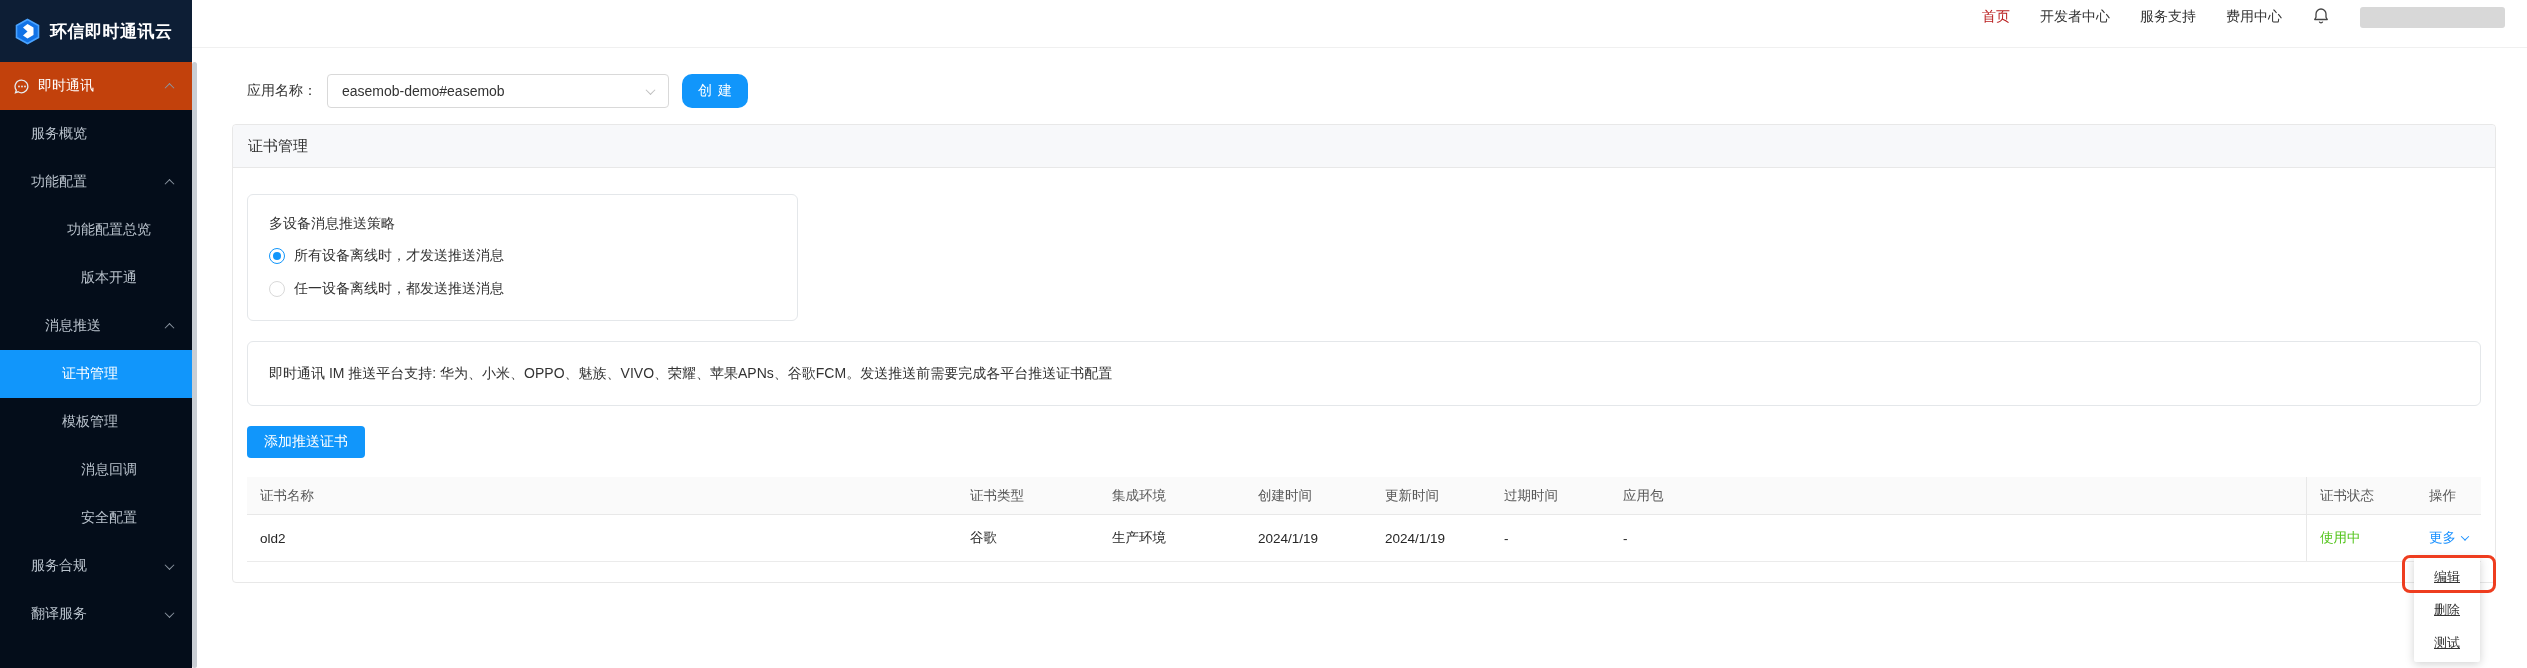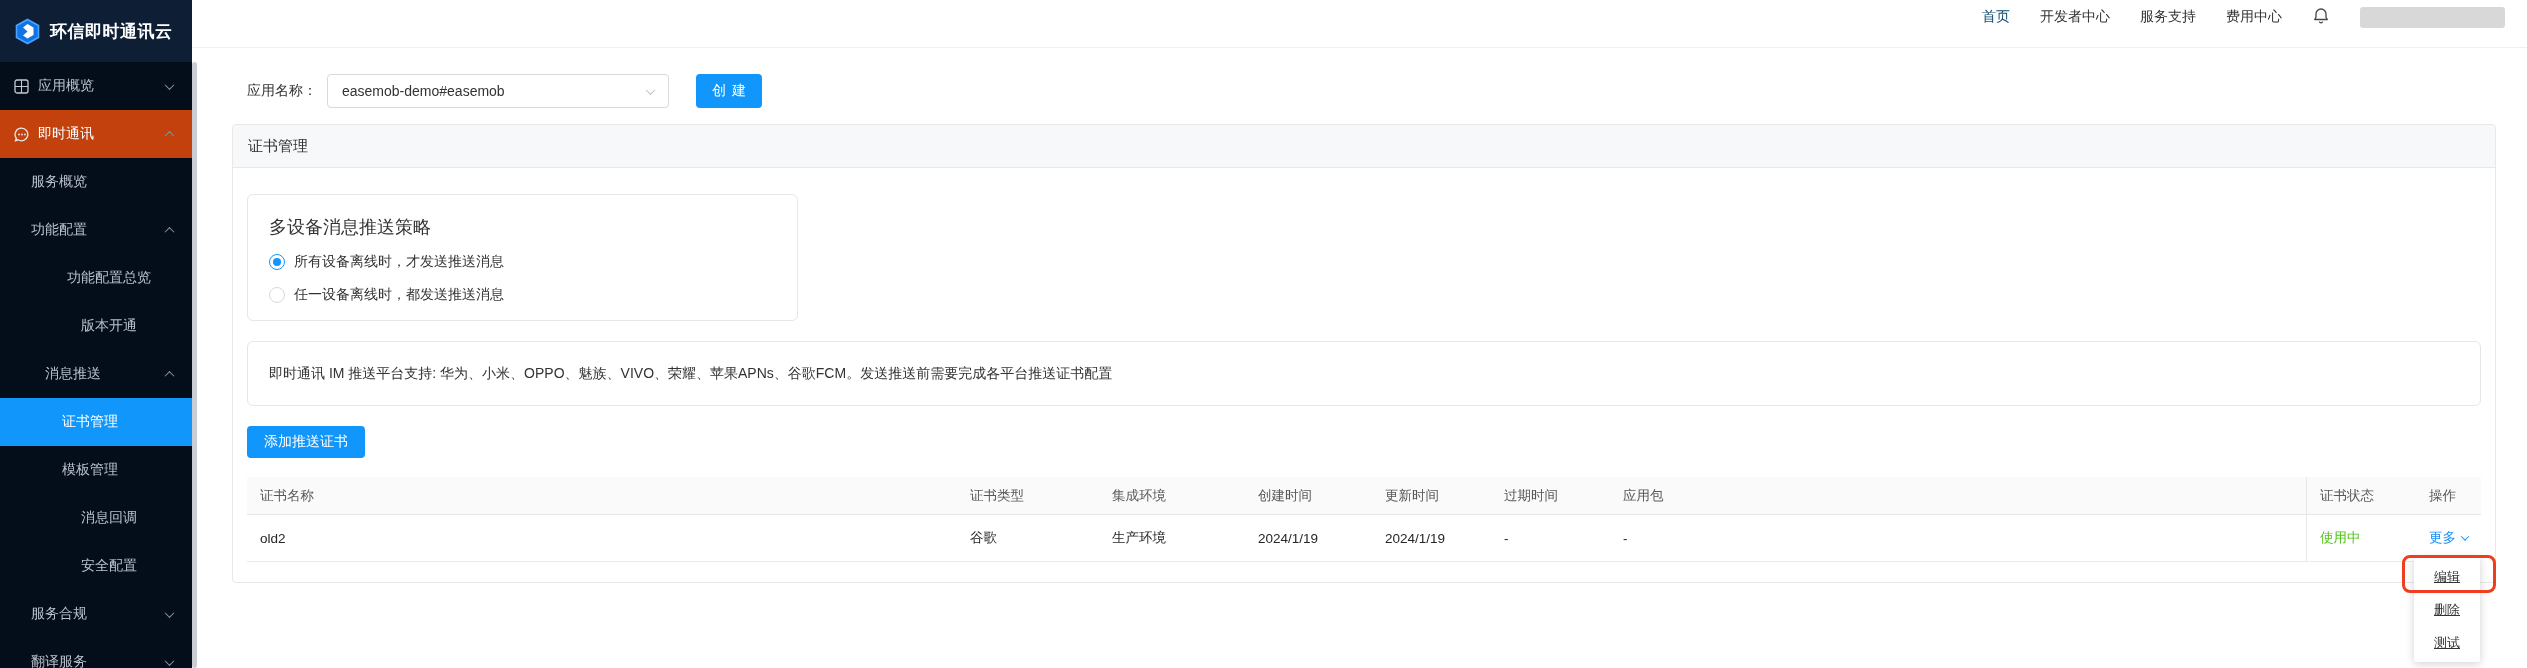--- a/index.html
+++ b/index.html
@@ -20,44 +20,44 @@
   .s-icon { width:15px; height:15px; margin-right:9px; display:inline-flex; }
   .caret { width:7px; height:7px; border-right:1.6px solid #8b95a1; border-bottom:1.6px solid #8b95a1; margin-left:auto; flex:none; }
   .caret.down { transform:rotate(45deg) translate(-1px,-1px); }
   .caret.up { transform:rotate(-135deg) translate(-1px,-1px); }
   .scroll-thumb { position:absolute; left:192px; top:62px; width:5px; height:606px; background:#c9ced4; border-radius:3px; z-index:6; }
 
   
   .main { position:absolute; left:192px; top:0; width:2335px; height:668px; }
   .topnav { height:48px; border-bottom:1px solid #f0f0f0; display:flex; justify-content:flex-end; align-items:flex-start; padding:8px 22px 0 0; gap:30px; }
   .nav-link { font-size:14px; color:#333; cursor:pointer; }
-  .nav-link.active { color:#0c4a6e;font-family:Liberation Serif, serif; }
+  .nav-link.active { color:#b91c1c;font-family:Liberation Serif, serif; }
   .bell { width:18px; height:18px; margin-top:-1px; cursor:pointer; }
   .avatar-blob { width:145px; height:21px; background:#d8d8d8; border-radius:3px; margin-top:-1px; }
 
   
   .app-row { display:flex; align-items:center; padding:26px 0 0 55px; }
   .app-label { font-size:14px; color:#333; margin-right:10px; }
   .select { width:342px; height:34px; border:1px solid #d9d9d9; border-radius:4px; background:#fff;
     display:flex; align-items:center; padding:0 14px; cursor:pointer; }
   .select-value { font-size:14px; color:#333; }
   .select .caret { border-color:#bfbfbf; margin-left:auto; }
   .btn { background:#1196fb; color:#fff; border:none; border-radius:4px; font-size:14px; cursor:pointer;
     font-family:inherit; display:inline-flex; align-items:center; justify-content:center; }
-  .btn-create { width:66px; height:34px; margin-left:27px; letter-spacing:6px; text-indent:6px; }
+  .btn-create { width:66px; height:34px; margin-left:13px; letter-spacing:6px; text-indent:6px;border-radius:10px; }
 
   
   .panel { margin:16px 31px 0 40px; border:1px solid #e8e8e8; border-radius:4px; background:#fff; }
   .panel-head { height:43px; background:#f7f8fa; border-bottom:1px solid #e8e8e8; border-radius:4px 4px 0 0;
     display:flex; align-items:center; padding-left:15px; }
   .panel-title { font-size:15px; color:#333; }
   .panel-body { padding:26px 14px 20px 14px; }
 
   .policy-card { width:551px; height:127px; border:1px solid #e4e7ea; border-radius:6px; padding:20px 0 0 21px; }
-  .policy-title { font-size:18px; color:#333; }
+  .policy-title { font-size:14px; color:#333; }
   .radio-row { display:flex; align-items:center; margin-top:13px; height:20px; cursor:pointer; }
   .radio { width:16px; height:16px; border-radius:50%; border:1px solid #d9d9d9; background:#fff; flex:none; position:relative; }
   .radio.checked { border-color:#1196fb; }
   .radio.checked::after { content:""; position:absolute; left:3px; top:3px; width:8px; height:8px; border-radius:50%; background:#1196fb; }
   .radio-label { font-size:14px; color:#333; margin-left:9px; }
 
   .notice-box { margin-top:20px; height:65px; border:1px solid #e4e7ea; border-radius:6px;
     display:flex; align-items:center; padding-left:21px; }
   .notice-text { font-size:14px; color:#333; }
 
@@ -91,30 +91,20 @@
   <div class="logo-block">
     <span style="display:inline-flex;">
       <svg width="27" height="27" viewBox="0 0 27 27">
         <polygon points="13.5,1.5 24.5,7.5 24.5,19.5 13.5,25.5 2.5,19.5 2.5,7.5" fill="#1273e6" stroke="#4aa3ff" stroke-width="1.6"></polygon>
         <polygon points="13.5,6 19.5,9.5 19.5,17 13.5,20.5 9,17.5 13.5,13.5 9,9.5" fill="#ffffff"></polygon>
       </svg>
     </span>
     <span class="logo-title">环信即时通讯云</span>
   </div>
 
-  <div class="s-item lv0">
-    <span class="s-icon">
-      <svg width="15" height="15" viewBox="0 0 15 15">
-          <rect x="1" y="1" width="13" height="13" rx="2" fill="none" stroke="#c3cad2" stroke-width="1.3"></rect>
-          <path d="M1 7.5h13M7.5 1v13" stroke="#c3cad2" stroke-width="1.1"></path>
-        </svg>
-    </span>
-    <span>应用概览</span>
-    <span class="caret down"></span>
-  </div>
 
   <div class="s-item lv0 hl">
     <span class="s-icon">
       <svg width="15" height="15" viewBox="0 0 15 15">
           <path d="M7.5 1.2a6.3 6.3 0 1 1-3.4 11.6l-2.6.9.8-2.5A6.3 6.3 0 0 1 7.5 1.2z" fill="none" stroke="#e6ebf0" stroke-width="1.3"></path>
           <circle cx="5" cy="7.5" r=".9" fill="#e6ebf0"></circle>
           <circle cx="8" cy="7.5" r=".9" fill="#e6ebf0"></circle>
           <circle cx="11" cy="7.5" r=".9" fill="#e6ebf0"></circle>
         </svg>
     </span>

